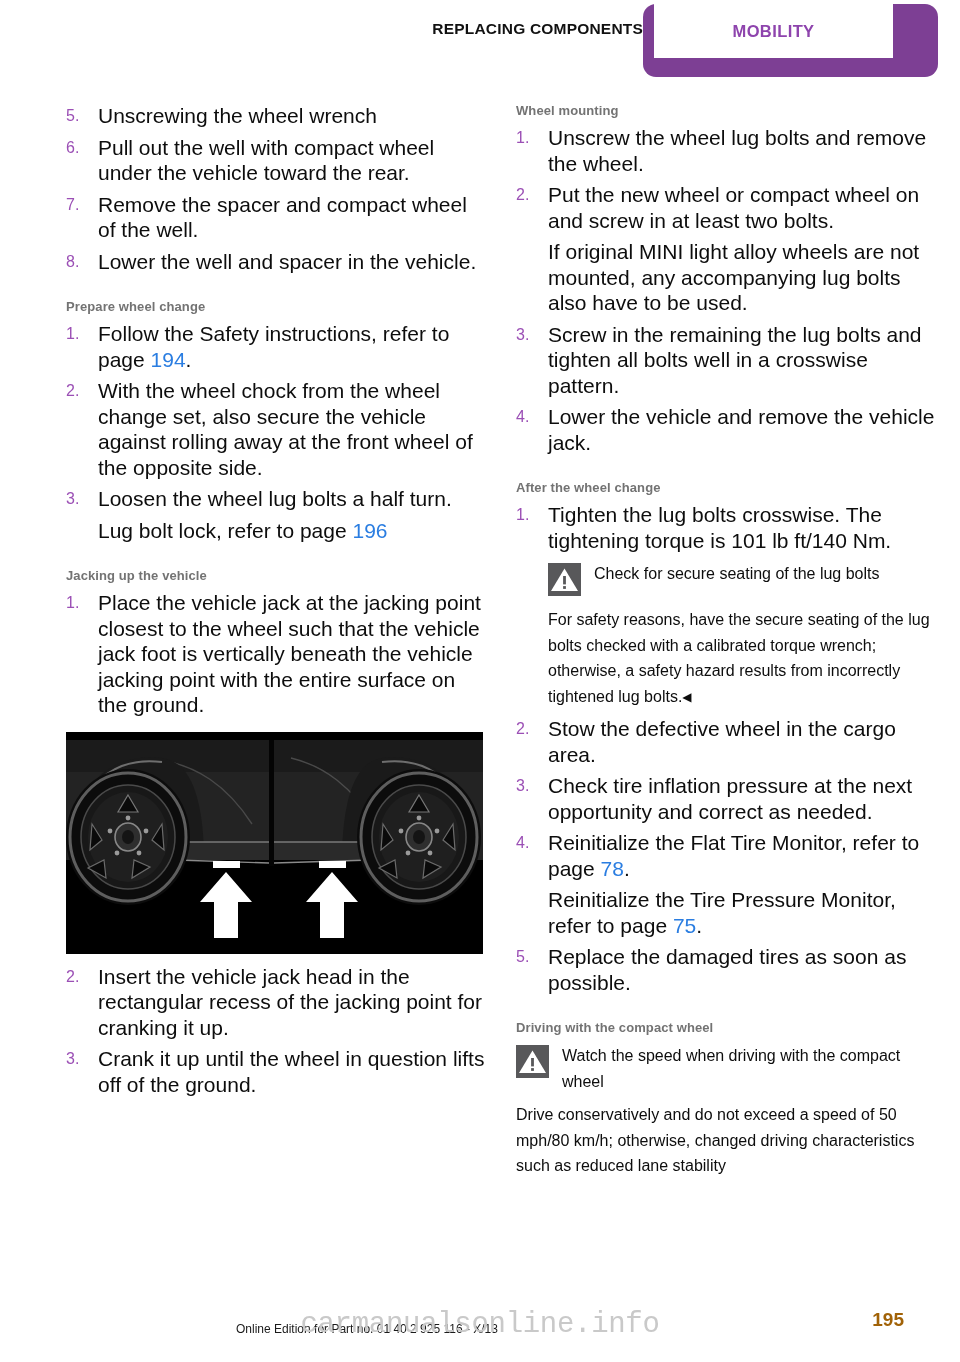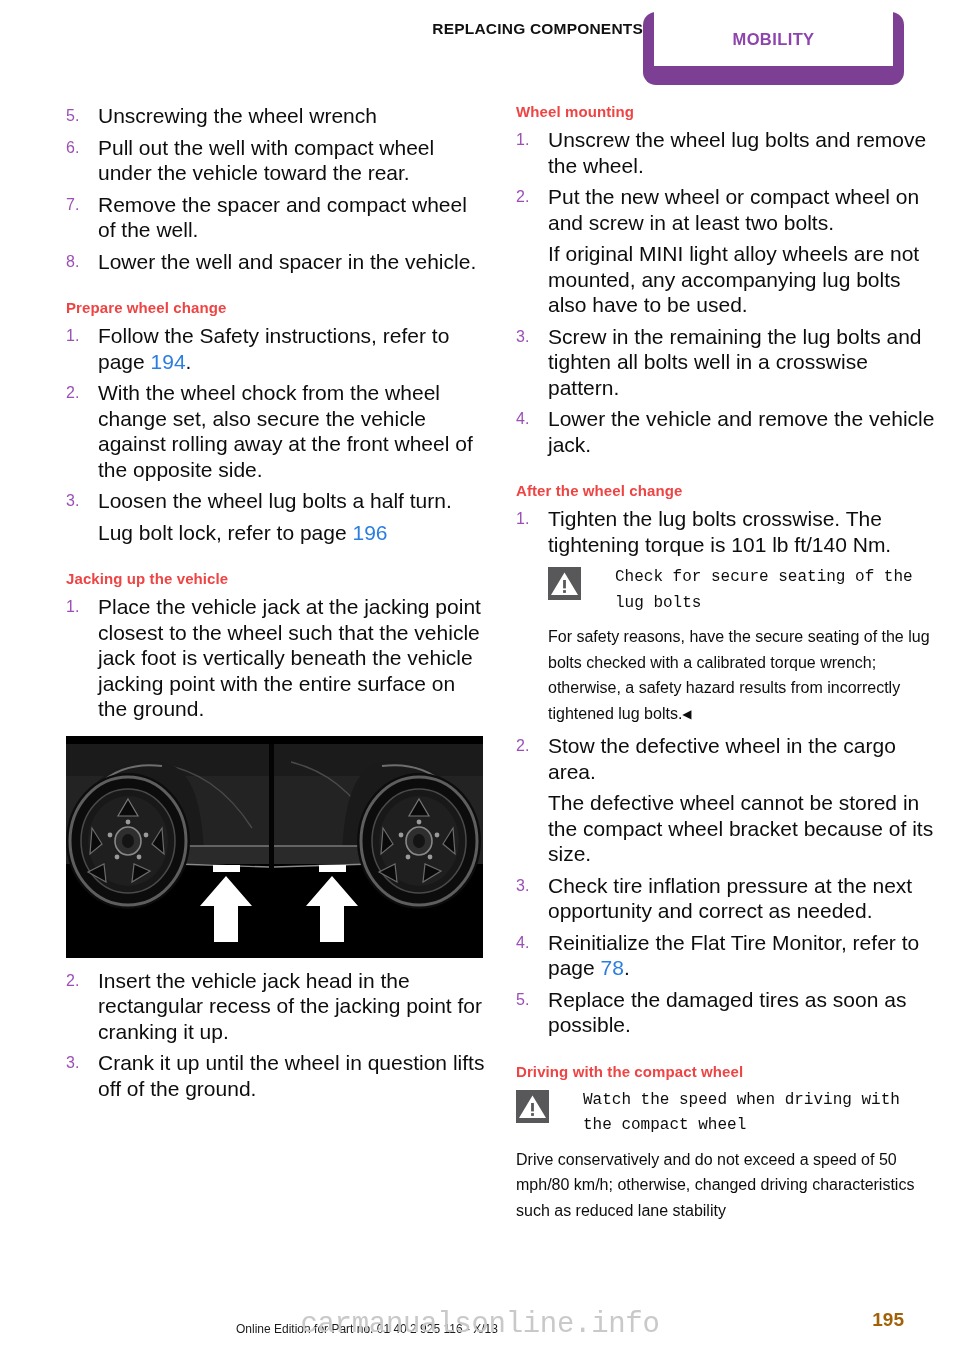--- a/index.html
+++ b/index.html
@@ -30,22 +30,22 @@
     font-size: 15.5px;
     font-weight: bold;
     letter-spacing: 0.2px;
     color: #111111;
     white-space: nowrap;
     text-transform: uppercase;
   }
   .header-tab-block {
     position: absolute;
     left: 643px;
-    top: 12px;
-    width: 261px;
+    top: 4px;
+    width: 295px;
     height: 73px;
     background: #7d3f94;
     border-radius: 13px;
   }
   .header-tab-inner {
     position: absolute;
     left: 11px;
     top: 0;
     width: 239px;
     height: 54px;
@@ -72,23 +72,23 @@
   .col {
     position: absolute;
     top: 0;
     width: 420px;
   }
   .col-left  { left: 66px; }
   .col-right { left: 516px; }
 
   
   .section-heading {
-    font-size: 15px;
+    font-size: 13px;
     font-weight: bold;
-    color: #ef4444;
+    color: #737373;
     margin: 25px 0 7px 0;
     letter-spacing: 0.1px;
   }
   .section-heading.first { margin-top: 0; }
 
   
   .steps {
     list-style: none;
     margin: 0;
     padding: 0;
@@ -126,23 +126,22 @@
   .para.tight { margin-top: 5px; }
 
   .pageref {
     color: #2a7de1;
   }
 
   
   .warning {
     position: relative;
     margin: 8px 0 8px 0;
-    padding-left: 67px;
+    padding-left: 46px;
     min-height: 38px;
-    font-family: Liberation Mono, monospace;
   }
   .warning.indented { margin-left: 32px; }
   .warning-icon {
     position: absolute;
     left: 0;
     top: 2px;
     width: 33px;
     height: 33px;
     background: #58585a;
     display: block;
@@ -408,31 +407,31 @@
       <div class="warning-text">Check for secure seating of the lug bolts</div>
     </div>
 
     <p class="para indent"><span>For safety reasons, have the secure seating of the lug bolts checked with a calibrated torque wrench; otherwise, a safety hazard results from incorrectly tightened lug bolts.</span><span class="endmark">◀</span></p>
 
     <ul class="steps">
       <li class="step">
         <span class="step-num">2.</span>
         <div class="step-body">
           <p>Stow the defective wheel in the cargo area.</p>
-          <p>The defective wheel cannot be stored in the compact wheel bracket because of its size.</p>
         </div>
       </li>
       <li class="step">
         <span class="step-num">3.</span>
         <div class="step-body">Check tire inflation pressure at the next opportunity and correct as needed.</div>
       </li>
       <li class="step">
         <span class="step-num">4.</span>
         <div class="step-body">
           <p><span>Reinitialize the Flat Tire Monitor, refer to page </span><span class="pageref">78</span><span>.</span></p>
+          <p><span>Reinitialize the Tire Pressure Monitor, refer to page </span><span class="pageref">75</span><span>.</span></p>
         </div>
       </li>
       <li class="step">
         <span class="step-num">5.</span>
         <div class="step-body">Replace the damaged tires as soon as possible.</div>
       </li>
     </ul>
 
     <div class="section-heading">Driving with the compact wheel</div>
 

